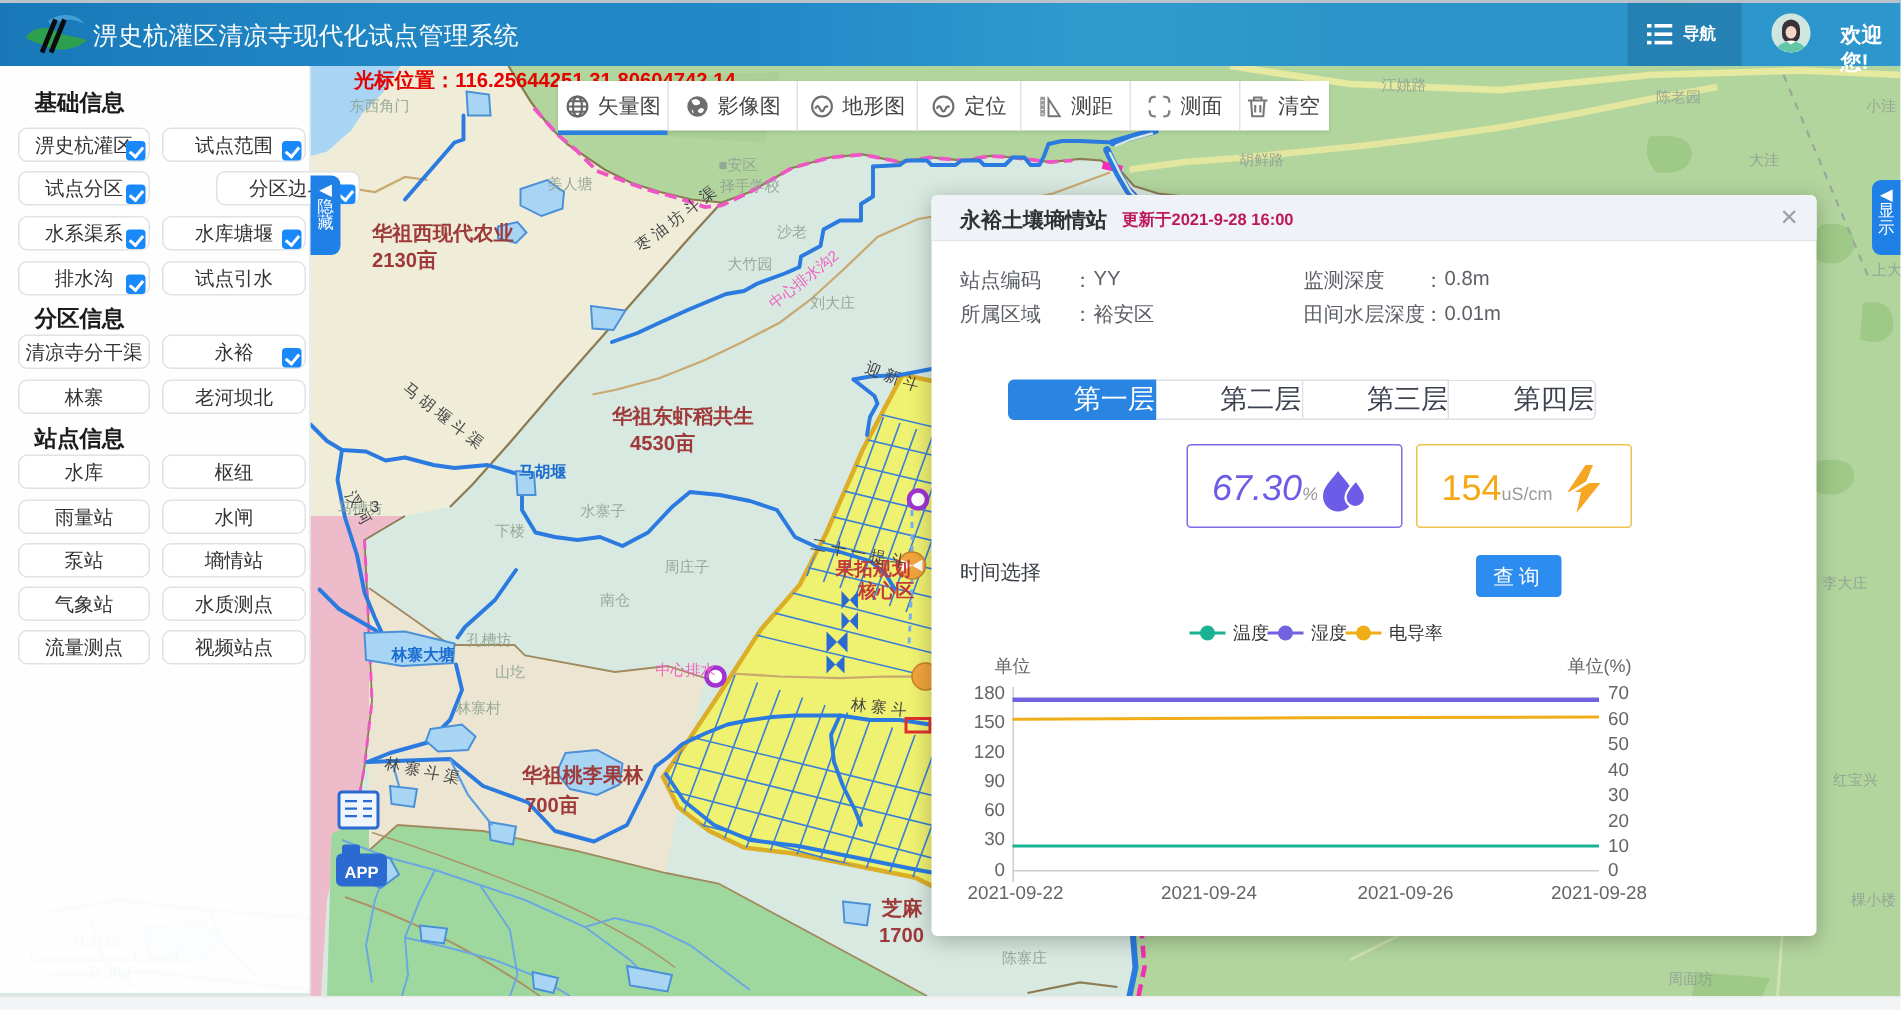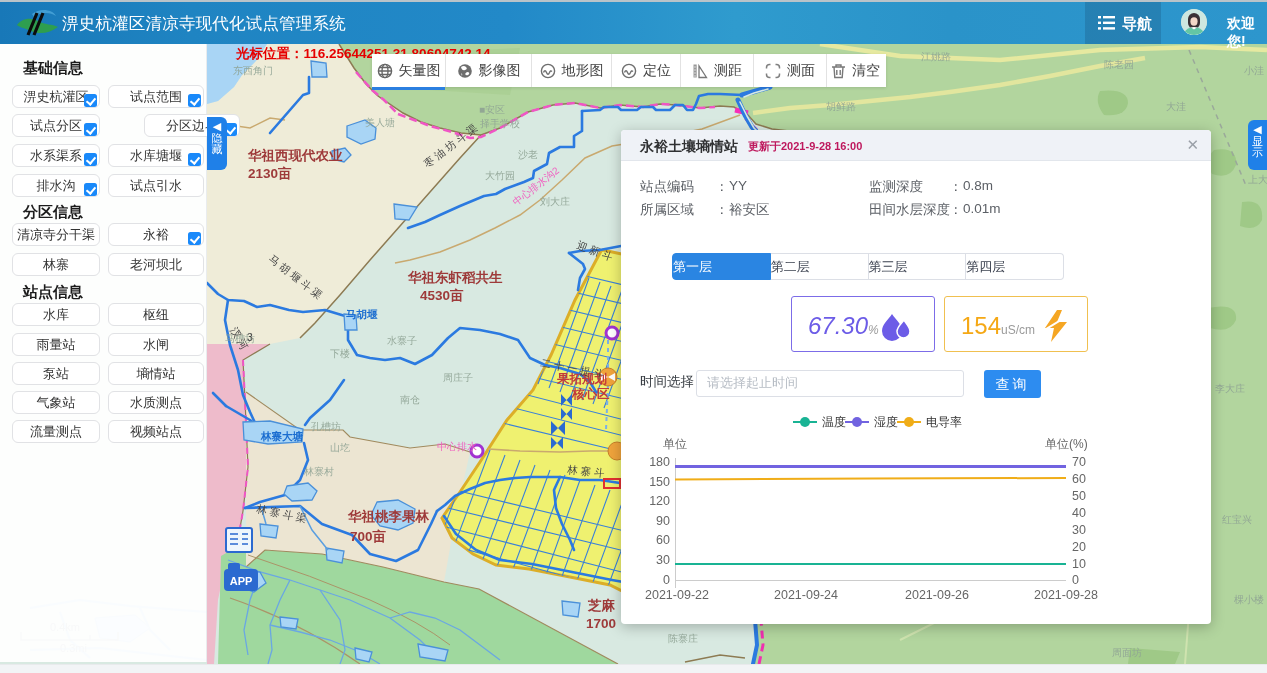--- a/index.html
+++ b/index.html
@@ -2,21 +2,21 @@
 <html><head>
 <meta charset="utf-8">
 <style>
   * { margin:0; padding:0; box-sizing:border-box; }
   html,body { width:1267px; height:673px; overflow:hidden; font-family:"Liberation Sans",sans-serif; background:#fff; }
   .topbar { position:absolute; left:0; top:0; width:1267px; height:44px;
     background:linear-gradient(90deg,#1878b8 0%,#1f84c2 15%,#2289c8 40%,#2f9bce 58%,#2a93c9 75%,#2d96cd 100%); }
   .topbar::before { content:""; position:absolute; left:0; top:0; right:0; height:2px; background:#b9c3c9; }
   .tb-title { position:absolute; left:62px; top:12.5px; color:#fff; font-size:16.5px; letter-spacing:0.2px; }
   .nav-btn { position:absolute; left:1085px; top:2px; width:76px; height:42px; background:rgba(10,40,70,0.18); color:#fff; }
-  .nav-txt { position:absolute; left:37px; top:13px; font-size:15px; font-weight:bold; }
+  .nav-txt { position:absolute; left:37px; top:13px; font-size:11px; font-weight:bold; }
   .welcome { position:absolute; left:1227px; top:15px; color:#fff; font-size:14px;font-weight:bold; }
   .avatar { position:absolute; left:1181px; top:9px; width:26px; height:26px; border-radius:50%; background:#cde7e0; overflow:hidden; }
 
   .mapwrap { position:absolute; left:0; top:44px; width:1267px; height:620px; }
   .footer { position:absolute; left:0; top:664px; width:1267px; height:9px; background:#f2f4f6; border-top:1px solid #e8eaec; }
 
   .sidebar { position:absolute; left:0; top:44px; width:207px; height:618px; background:rgba(255,255,255,0.93); border-right:1px solid rgba(220,224,228,0.6); }
   .sb-h { position:absolute; left:23px; font-size:15px; font-weight:bold; color:#1c1c1c; }
   .sb-btn { position:absolute; height:23px; background:#fff; border:1px solid #e1e2e5; border-radius:6px;
     font-size:13px; color:#333; text-align:center; line-height:21px; }
@@ -39,21 +39,21 @@
     border-radius:6px 0 0 6px; font-size:11px; text-align:center; }
 
   .panel { position:absolute; left:621px; top:130px; width:590px; height:494px; background:#fff; border-radius:4px;
     box-shadow:0 3px 14px rgba(0,0,0,0.25); z-index:5; }
   .p-head { position:absolute; left:0; top:0; width:100%; height:31px; background:#eff2f7; border-bottom:1px solid #e2e6ec; border-radius:4px 4px 0 0; }
   .p-title { position:absolute; left:19px; top:8px; font-size:14px; font-weight:bold; color:#303133; }
   .p-sub { position:absolute; left:127px; top:9px; font-size:11px; font-weight:bold; color:#be185d; }
   .p-close { position:absolute; right:12px; top:6px; font-size:15px; color:#9aa0a8; }
   .p-row { position:absolute; font-size:13.5px; color:#5c6066; }
   .tabs { position:absolute; left:51px; top:123px; width:392px; height:27px; display:flex; }
-  .tabx { flex:1; border:1px solid #dcdfe6; border-left:none; background:#fff; text-align:left; line-height:25px; font-size:13px; color:#3c4250; }
+  .tabx { flex:1; border:1px solid #dcdfe6; border-left:none; background:#fff; text-align:right; line-height:25px; font-size:18px; color:#3c4250; }
   .tabx.first { border-left:1px solid #dcdfe6; border-radius:4px 0 0 4px; }
   .tabx.last { border-radius:0 4px 4px 0; }
   .tabx.active { background:#2a85e2; border-color:#2a85e2; color:#fff; }
   .card { position:absolute; top:166px; width:144px; height:56px; border-radius:3px; background:#fff; }
   .card .big { position:absolute; left:16px; top:15px; font-size:24px; }
   .card .unit { color:#9a9a9a; font-size:12px; }
   .trow { position:absolute; top:243px; left:19px; font-size:13.5px; color:#3a3f45; }
   .tinput { position:absolute; left:75px; top:240px; width:268px; height:27px; border:1px solid #dcdfe6; border-radius:3px;
     font-size:13px; color:#b6bcc4; line-height:24px; padding-left:10px; }
   .qbtn { position:absolute; left:363px; top:240px; width:57px; height:28px; background:#2d8cf0; border-radius:3px;
@@ -447,21 +447,20 @@
   </div>
   <div class="card" style="left:323px; border:1px solid #f0c050;">
     <div class="big" style="color:#f5a815;">154<span class="unit">uS/cm</span></div>
     <svg style="position:absolute;right:18px;top:12px" width="26" height="34" viewBox="0 0 26 34">
       <path d="M14,1 L2,19 L11,19 L8,33 L24,13 L14,13 L19,1 Z" fill="#f5a623"></path>
       <path d="M0,22 L26,6" stroke="#fff" stroke-width="2"></path>
     </svg>
   </div>
 
   <div class="trow">时间选择</div>
-  <div class="tinput">请选择起止时间</div>
   <div class="qbtn">查询</div>
 
   <svg style="position:absolute;left:0;top:278px" width="497" height="208" viewBox="0 0 497 208">
 
     <g font-size="12" fill="#333">
       <path d="M172,14 h24" stroke="#19b394" stroke-width="2"></path>
         <circle cx="184" cy="14" r="5" fill="#19b394"></circle>
       <text x="201" y="18">温度</text>
       <path d="M224,14 h24" stroke="#7163e0" stroke-width="2"></path>
         <circle cx="236" cy="14" r="5" fill="#7163e0"></circle>

